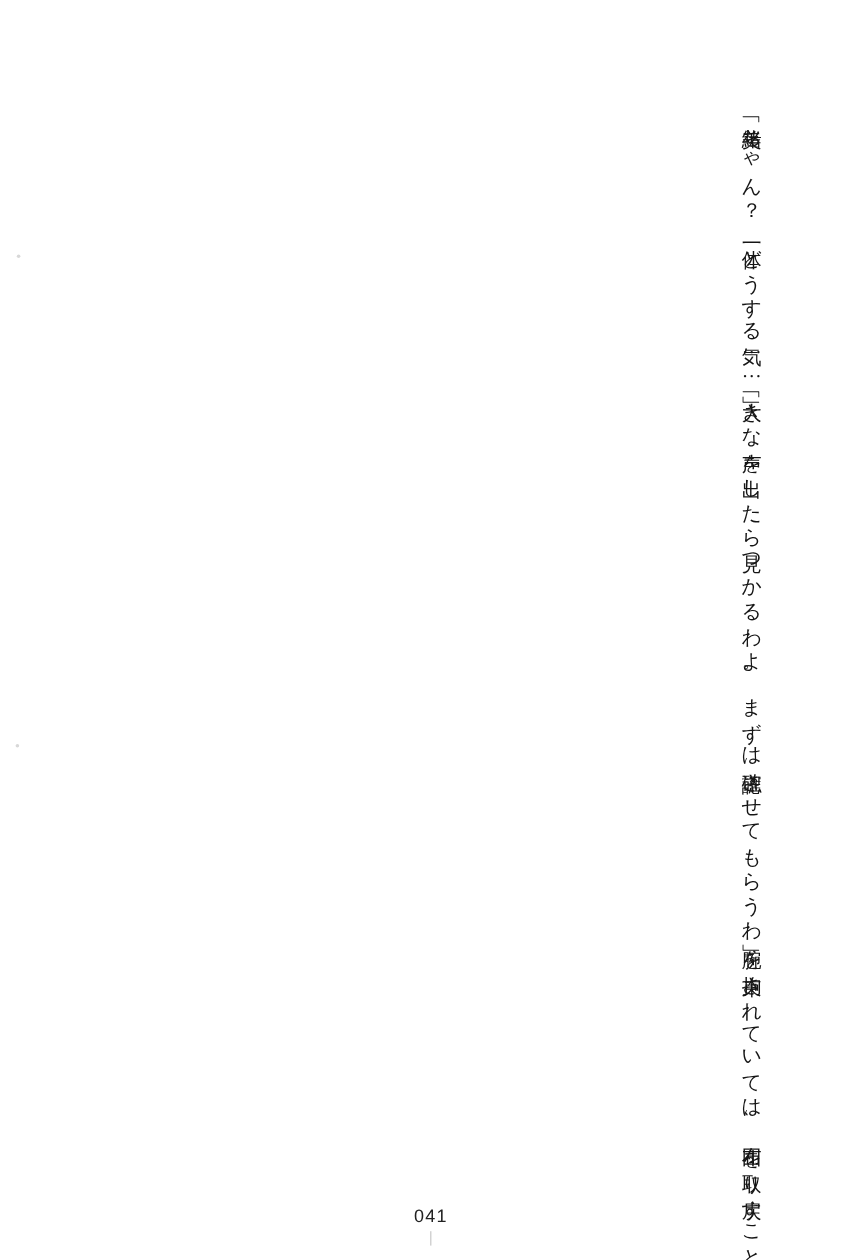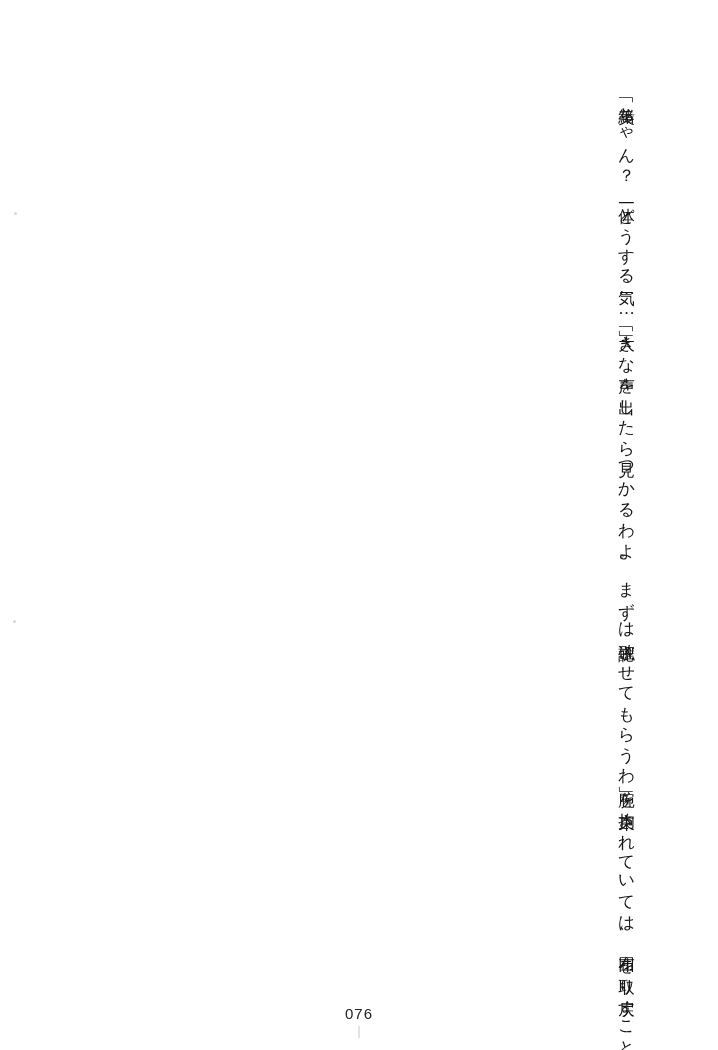--- a/index.html
+++ b/index.html
@@ -95,15 +95,15 @@
   <div class="edge-speck speck-a"></div>
   <div class="edge-speck speck-b"></div>
 
   <div class="text-body">
     <div class="line">「美緒ちゃん？　一体どうする気……」</div>
     <div class="line">「大きな声を出したら見つかるわよ。まずは確認させてもらうわ」</div>
     <div class="line">腕を拘束されていては、布団を取り戻すことができなかった。今まで男の子の生理現象</div>
 
   </div>
 
-  <div class="page-number">076</div>
+  <div class="page-number">041</div>
   <div class="gutter-mark"></div>
 </div>
 
 </body></html>

